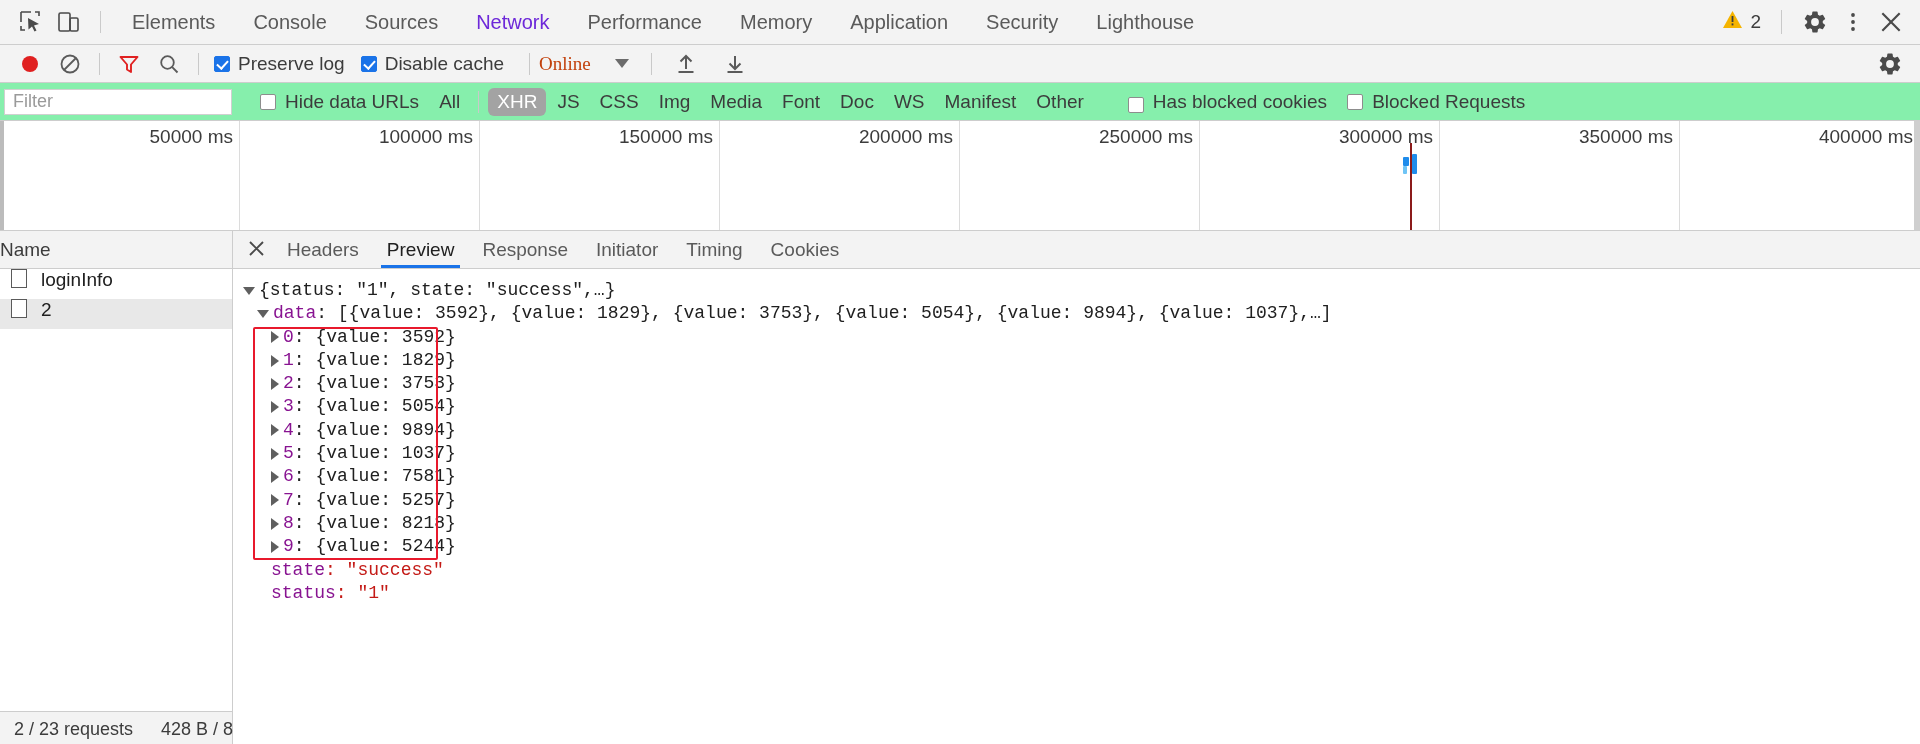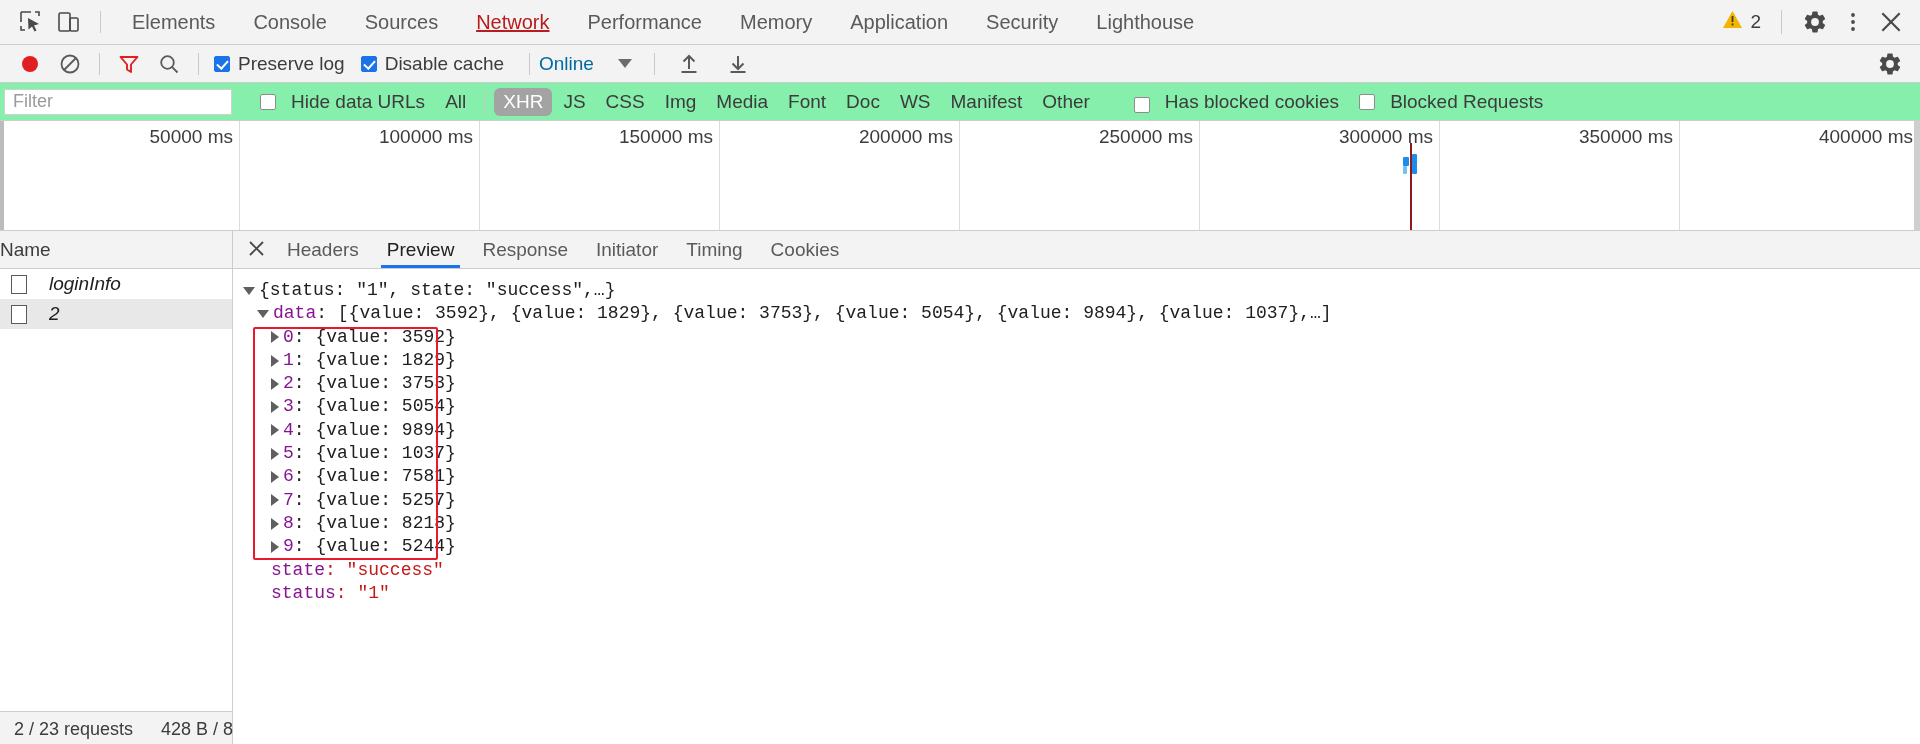--- a/index.html
+++ b/index.html
@@ -29,21 +29,21 @@
   .tb-sep {
     width: 1px; height: 22px; background: #cacaca; margin: 0 12px;
   }
   .panel-tabs { display: flex; align-items: center; height: 100%; }
   .panel-tab {
     font-size: 20px; color: #5a5a5a;
     padding: 0 19px; height: 100%;
     display: flex; align-items: center; cursor: pointer;
     white-space: nowrap;
   }
-  .panel-tab.active { color: #b91c1c; text-decoration: underline; }
+  .panel-tab.active { color: #6d28d9; }
   .topbar-right { margin-left: auto; display: flex; align-items: center; }
   .warn-group {
     display: flex; align-items: center; gap: 7px;
     font-size: 19px; color: #3c3c3c; padding-right: 6px; cursor: pointer;
   }
   .vline { width:1px; height:24px; background:#c9c9c9; margin:0 14px; }
 
   
   .nettoolbar {
     display: flex; align-items: center;
@@ -68,21 +68,21 @@
     background:#fff; border-radius:2px; position:relative; flex:none;
   }
   .cbox.checked { background:#1a73e8; border-color:#1a73e8; }
   .cbox.checked::after {
     content:""; position:absolute; left:4px; top:1px;
     width:5px; height:9px; border:solid #fff;
     border-width:0 2px 2px 0; transform:rotate(42deg);
   }
   .throttle {
     display:flex; align-items:center; gap:24px;
-    font-size:19px; color:#0369a1; cursor:pointer; white-space:nowrap;
+    font-size:19px; color:#c2410c; cursor:pointer; white-space:nowrap;font-family:Liberation Serif, serif;
   }
   .caret-down {
     width:0;height:0;border-left:7px solid transparent;
     border-right:7px solid transparent;border-top:9px solid #6b6b6b;
   }
 
   
   .filterrow {
     display:flex; align-items:center;
     height:38px; width:100%;
@@ -91,21 +91,21 @@
     padding-left:0;
   }
   .filter-input {
     width: 228px; height: 26px; margin-left: 4px;
     border: 1px solid #d0d0d0; background:#fff;
     font-size: 18px; color:#3c3c3c; padding: 0 8px;
     font-family:"Liberation Sans",sans-serif; outline:none;
   }
   .filter-input::placeholder { color:#9a9a9a; }
   .fr-check {
-    display:flex; align-items:center; gap:15px;
+    display:flex; align-items:center; gap:9px;
     font-size:19px; color:#3c3c3c; cursor:pointer;
     margin-left:28px; white-space:nowrap;
   }
   .type-list { display:flex; align-items:center; margin-left:10px; }
   .type-item {
     font-size:19px; color:#3c3c3c; padding:3px 9px;
     border-radius:6px; cursor:pointer; white-space:nowrap;
     margin: 0 1px;
   }
   .type-item.selected { background:#a3a3a3; color:#ffffff; }
@@ -153,22 +153,22 @@
     width:233px; flex:none; display:flex; flex-direction:column;
     border-right:1px solid #cdcdcd; background:#fff;
   }
   .req-header {
     height:38px; flex:none; display:flex; align-items:center;
     background:#f3f3f3; border-bottom:1px solid #cdcdcd;
     font-size:19px; color:#3c3c3c;
   }
   .req-list { flex:1 1 auto; overflow:hidden; }
   .req-row {
-    height:30px; display:flex; align-items:center; gap:22px;
-    padding-left:11px; font-size:19px; color:#202020; cursor:pointer;font-style:italic;
+    height:30px; display:flex; align-items:flex-start; gap:14px;
+    padding-left:11px; font-size:19px; color:#202020; cursor:pointer;
   }
   .req-row.selected { background:#e8e8e8; }
   .file-icon {
     width:16px; height:19px; border:1.6px solid #5a5a5a;
     background:#fff; flex:none;
   }
   .req-status {
     height:36px; flex:none; display:flex; align-items:center;
     border-top:1px solid #cdcdcd; background:#f3f3f3;
     font-size:18px; color:#3c3c3c;

